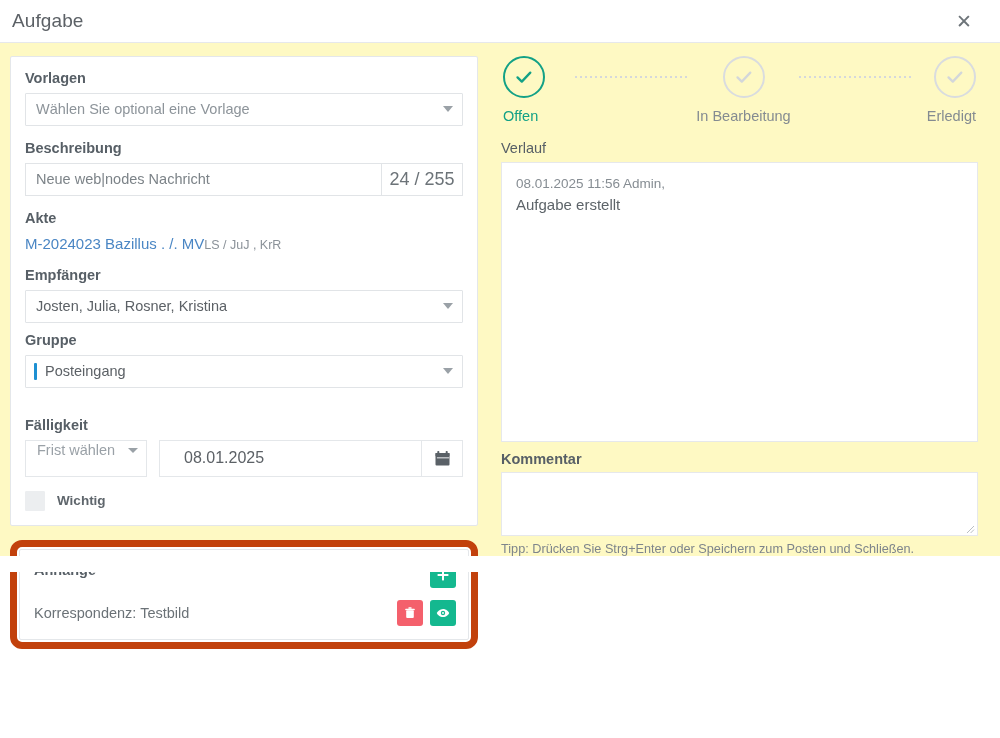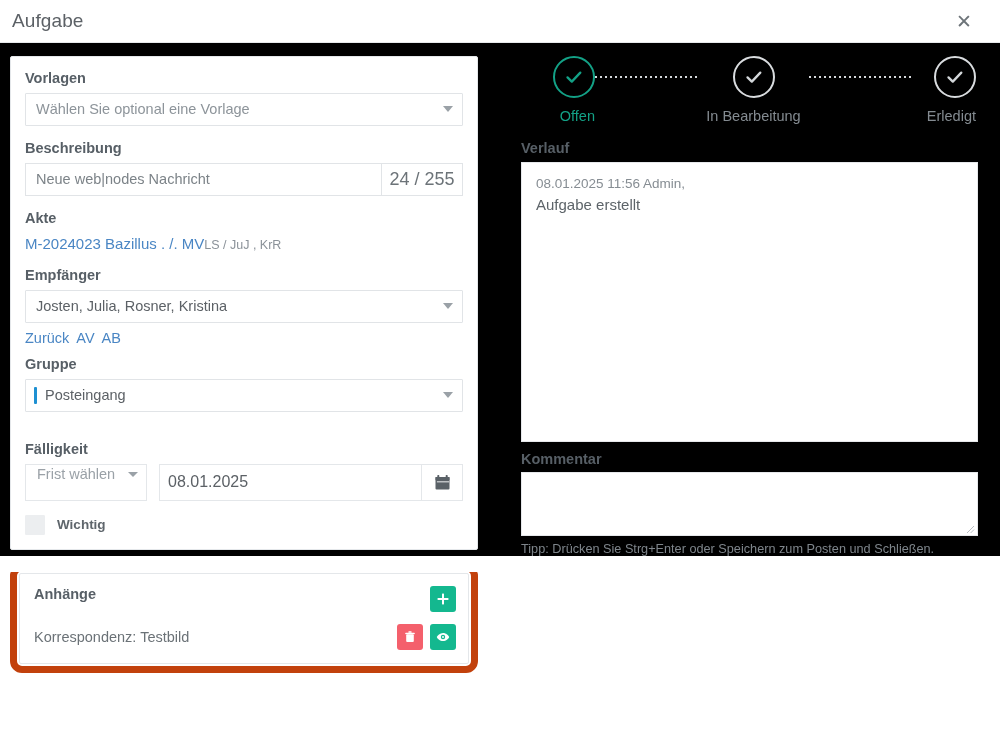--- a/index.html
+++ b/index.html
@@ -27,21 +27,21 @@
   .close-btn {
     position:absolute; right:22px; top:7px;
     width:28px; height:28px;
     display:flex; align-items:center; justify-content:center;
     font-size:19px; color:#6d7479; cursor:pointer;
     background:none; border:none; font-family:"Liberation Sans", sans-serif;
     line-height:1;
   }
   .titlebar-sep { height:1px; background:#e6e8eb; }
 
-  .body-area { flex:1; display:flex; background:#000000; padding:0; min-height:0;gap:20px; }
+  .body-area { flex:1; display:flex; background:#fef9c3; padding:0; min-height:0; }
 
   
   .left-col { width:490px; min-width:490px; padding:13px 12px 0 10px; display:flex; flex-direction:column; }
 
   .card {
     background:#ffffff;
     border:1px solid #e4e7ea;
     border-radius:2px;
     padding:12px 14px 14px 14px;
   }
@@ -92,21 +92,21 @@
     font-size:14.5px; color:#9aa1a7; position:relative;
   }
   .frist-select .caret-sm {
     margin-left:auto; width:0; height:0;
     border-left:5px solid transparent; border-right:5px solid transparent;
     border-top:5.5px solid #9aa1a7;
   }
   .date-field { flex:1; display:flex; }
   .date-field .d-val {
     flex:1; height:37px; border:1px solid #e4e7ea; border-right:none; background:#fff;
-    display:flex; align-items:center; padding:0 8px;
+    display:flex; align-items:center; padding:0 24px;
     font-size:16px; color:#5c6166;
   }
   .date-field .d-btn {
     width:42px; height:37px; border:1px solid #e4e7ea; background:#fff;
     display:flex; align-items:center; justify-content:center; cursor:pointer;
   }
 
   .check-row { display:flex; align-items:center; margin-top:14px; }
   .checkbox {
     width:20px; height:20px; background:#eceef0; border:1px solid #eceef0;
@@ -136,40 +136,40 @@
   .sq-green { background:#14b88f; }
   .sq-red { background:#f4606c; }
   .attach-row { display:flex; align-items:center; margin-top:12px; }
   .attach-row .nm { font-size:14.5px; color:#6b7277; }
   .attach-actions { margin-left:auto; display:flex; gap:7px; }
 
   
   .right-col { flex:1; padding:13px 22px 0 11px; display:flex; flex-direction:column; min-width:0; }
 
   .stepper { display:flex; align-items:flex-start; padding:0 2px; }
-  .step { display:flex; flex-direction:column; align-items:flex-end; width:72px; flex:none; }
+  .step { display:flex; flex-direction:column; align-items:flex-start; width:72px; flex:none; }
   .step-circle {
     width:42px; height:42px; border-radius:50%;
     display:flex; align-items:center; justify-content:center;
     border:2.5px solid #d9dcdf; background:transparent;
     cursor:pointer;
   }
   .step.active .step-circle { border-color:#13a186; border-width:2.5px; }
   .step-label { font-size:14.5px; color:#848b91; margin-top:10px; white-space:nowrap; }
   .step.active .step-label { color:#13a186; }
   .step-line {
     flex:1; height:2px; margin-top:20px;
     background-image:linear-gradient(to right,#d5d8db 0 2px, transparent 2px 5px);
     background-size:5px 2px; background-repeat:repeat-x;
   }
   .step-mid { align-items:center; }
   .step-end { align-items:flex-end; }
   .step-mid .step-label, .step-end .step-label { }
 
-  .section-label { font-size:14.5px; font-weight:bold; color:#575f66; margin:16px 0 6px 0; }
+  .section-label { font-size:14.5px; font-weight:normal; color:#575f66; margin:16px 0 6px 0; }
   .verlauf-box {
     height:356px; background:#fff; border:1px solid #e6e8eb;
     padding:11px 14px; overflow:hidden;
   }
   .verlauf-entry { line-height:1.45; }
   .verlauf-entry .meta { font-size:13.5px; color:#868d93; }
   .verlauf-entry .txt { font-size:15px; color:#5d6469; }
 
   .kommentar-label { font-size:14.5px; font-weight:bold; color:#575f66; margin:9px 0 5px 0; }
   .kommentar-box {
@@ -219,23 +219,20 @@
         <div class="akte-line">
           <a class="akte-link">M-2024023 Bazillus . /. MV</a><span class="akte-suffix">LS / JuJ ,  KrR</span>
         </div>
 
         <label class="field-label" style="margin-top:12px">Empfänger</label>
         <div class="input-box select-box value">
           <span>Josten, Julia, Rosner, Kristina</span>
           <span class="caret"></span>
         </div>
 
-        <div class="mini-links">
-          <a>Zurück</a><a>AV</a><a>AB</a>
-        </div>
 
         <label class="field-label" style="margin-top:8px">Gruppe</label>
         <div class="input-box select-box value" style="padding-left:8px">
           <span class="group-bar"></span>
           <span>Posteingang</span>
           <span class="caret"></span>
         </div>
 
         <label class="field-label" style="margin-top:28px">Fälligkeit</label>
         <div class="due-row">

